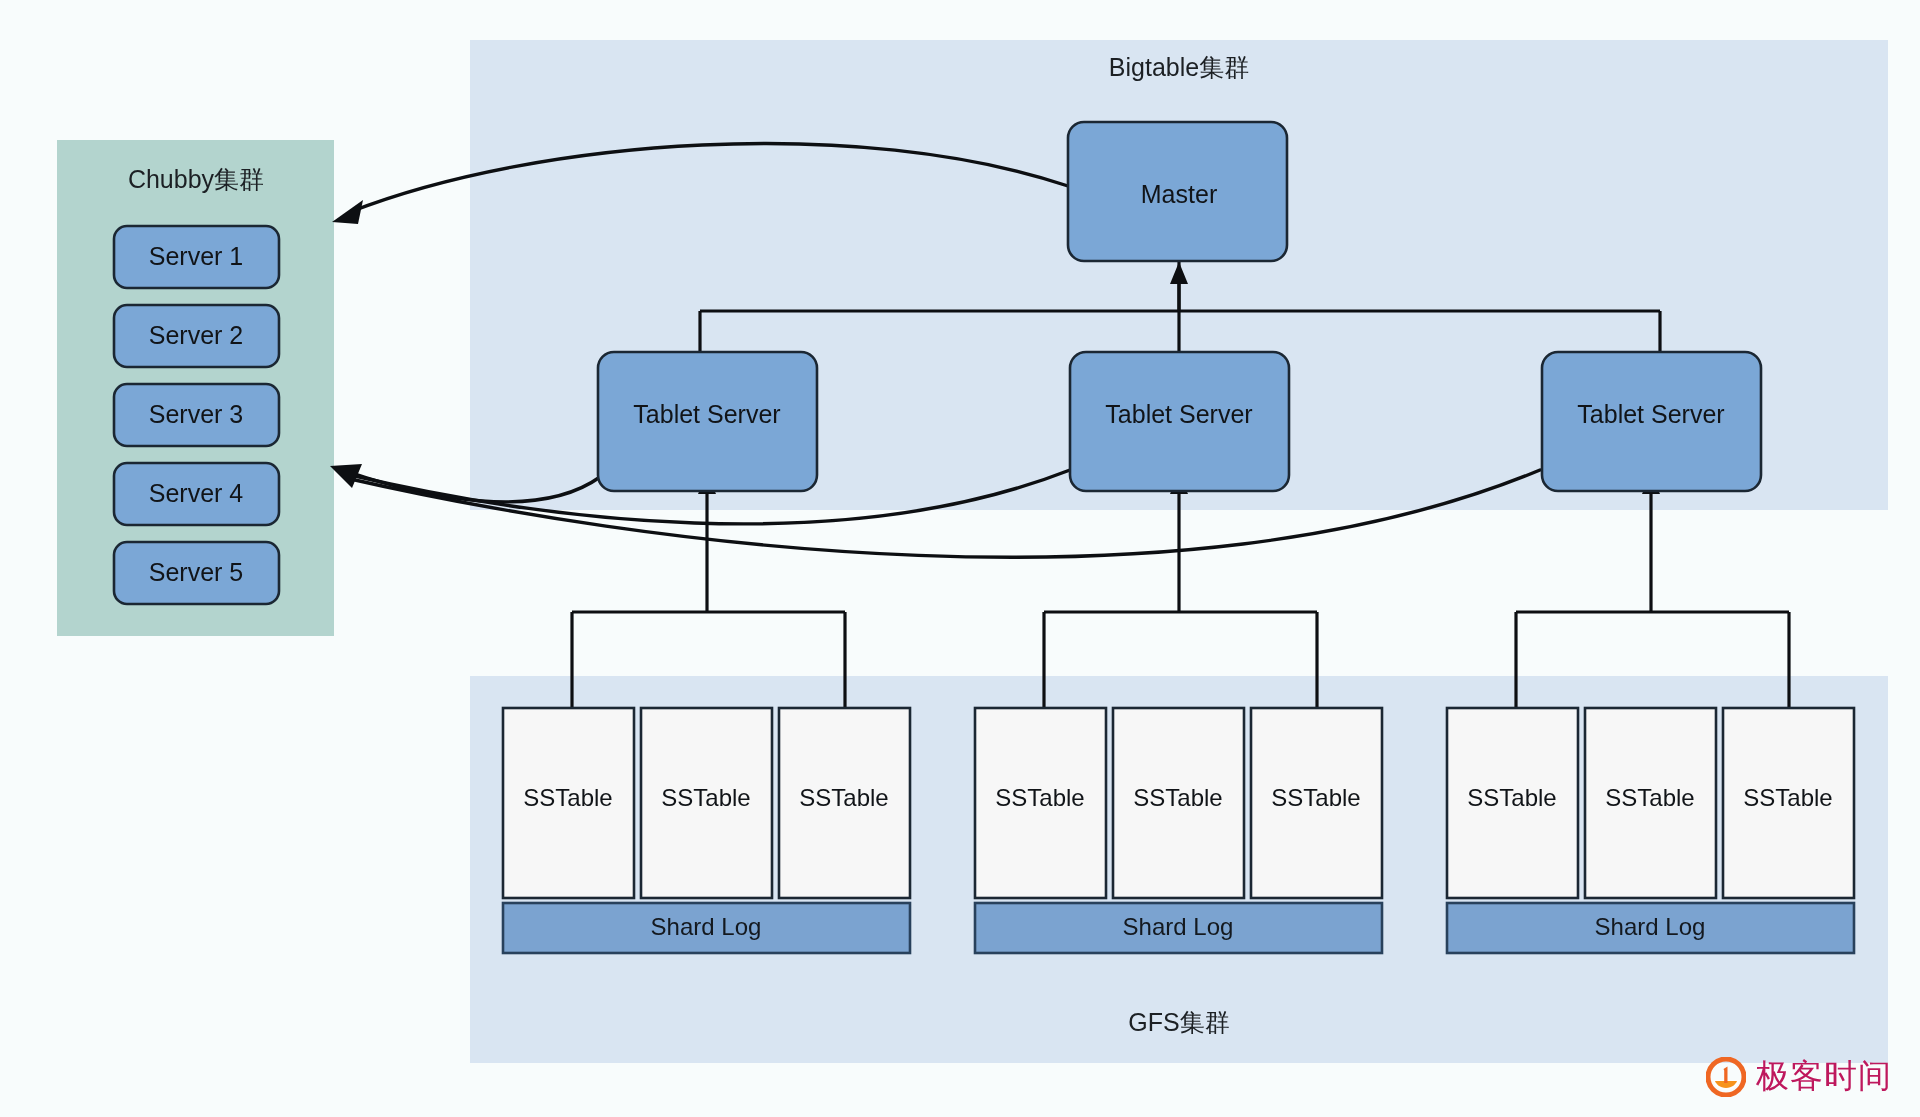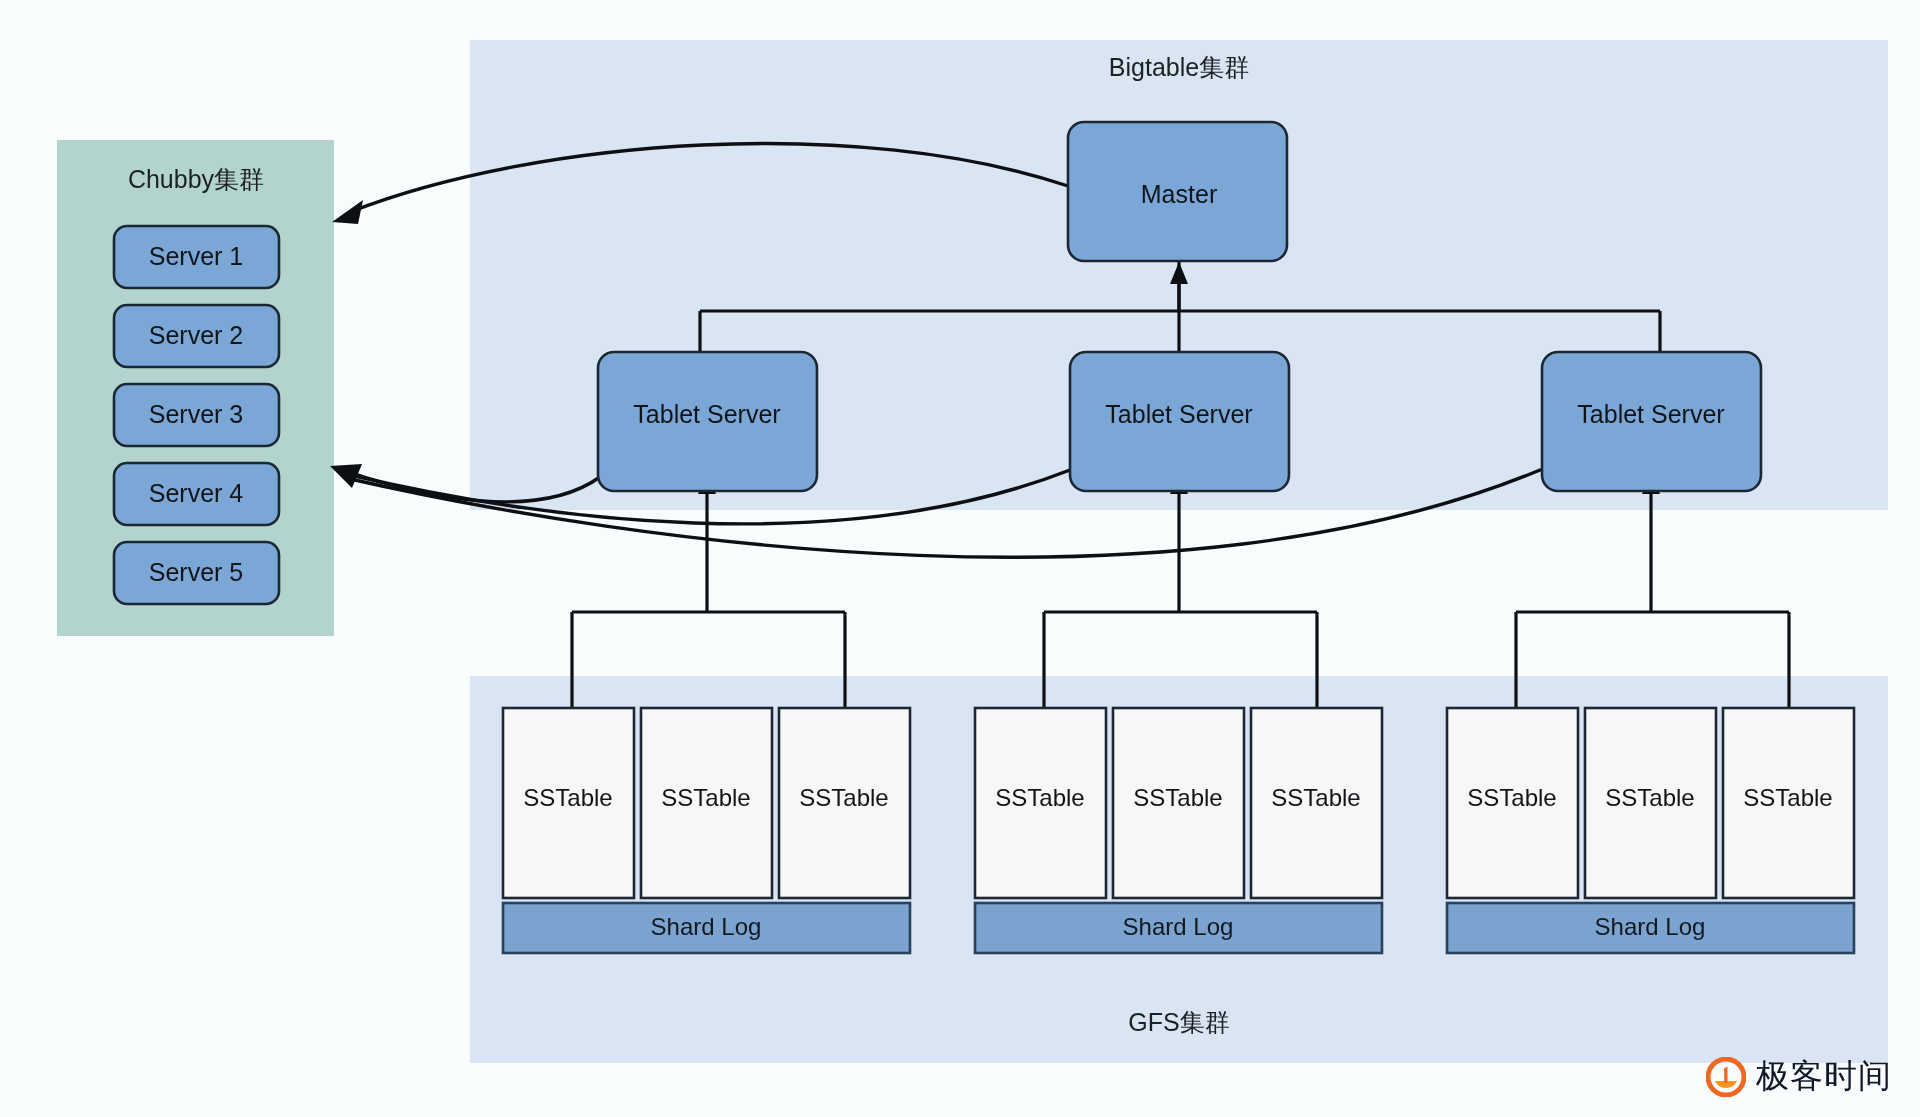--- a/index.html
+++ b/index.html
@@ -94,21 +94,21 @@
     gap: 10px;
     user-select: none;
   }
   #watermark .wm-logo {
     width: 40px;
     height: 40px;
     position: relative;
   }
   #watermark .wm-text {
     font-size: 33px;
-    color: #0f172a;
+    color: #be185d;
     letter-spacing: 1px;
     font-family: "DejaVu Sans", "Liberation Sans", sans-serif;
   }
 </style>
 </head>
 <body>
 
 <div id="diagram-root">
 
   <svg class="canvas" viewBox="0 0 1920 1117" xmlns="http://www.w3.org/2000/svg">

